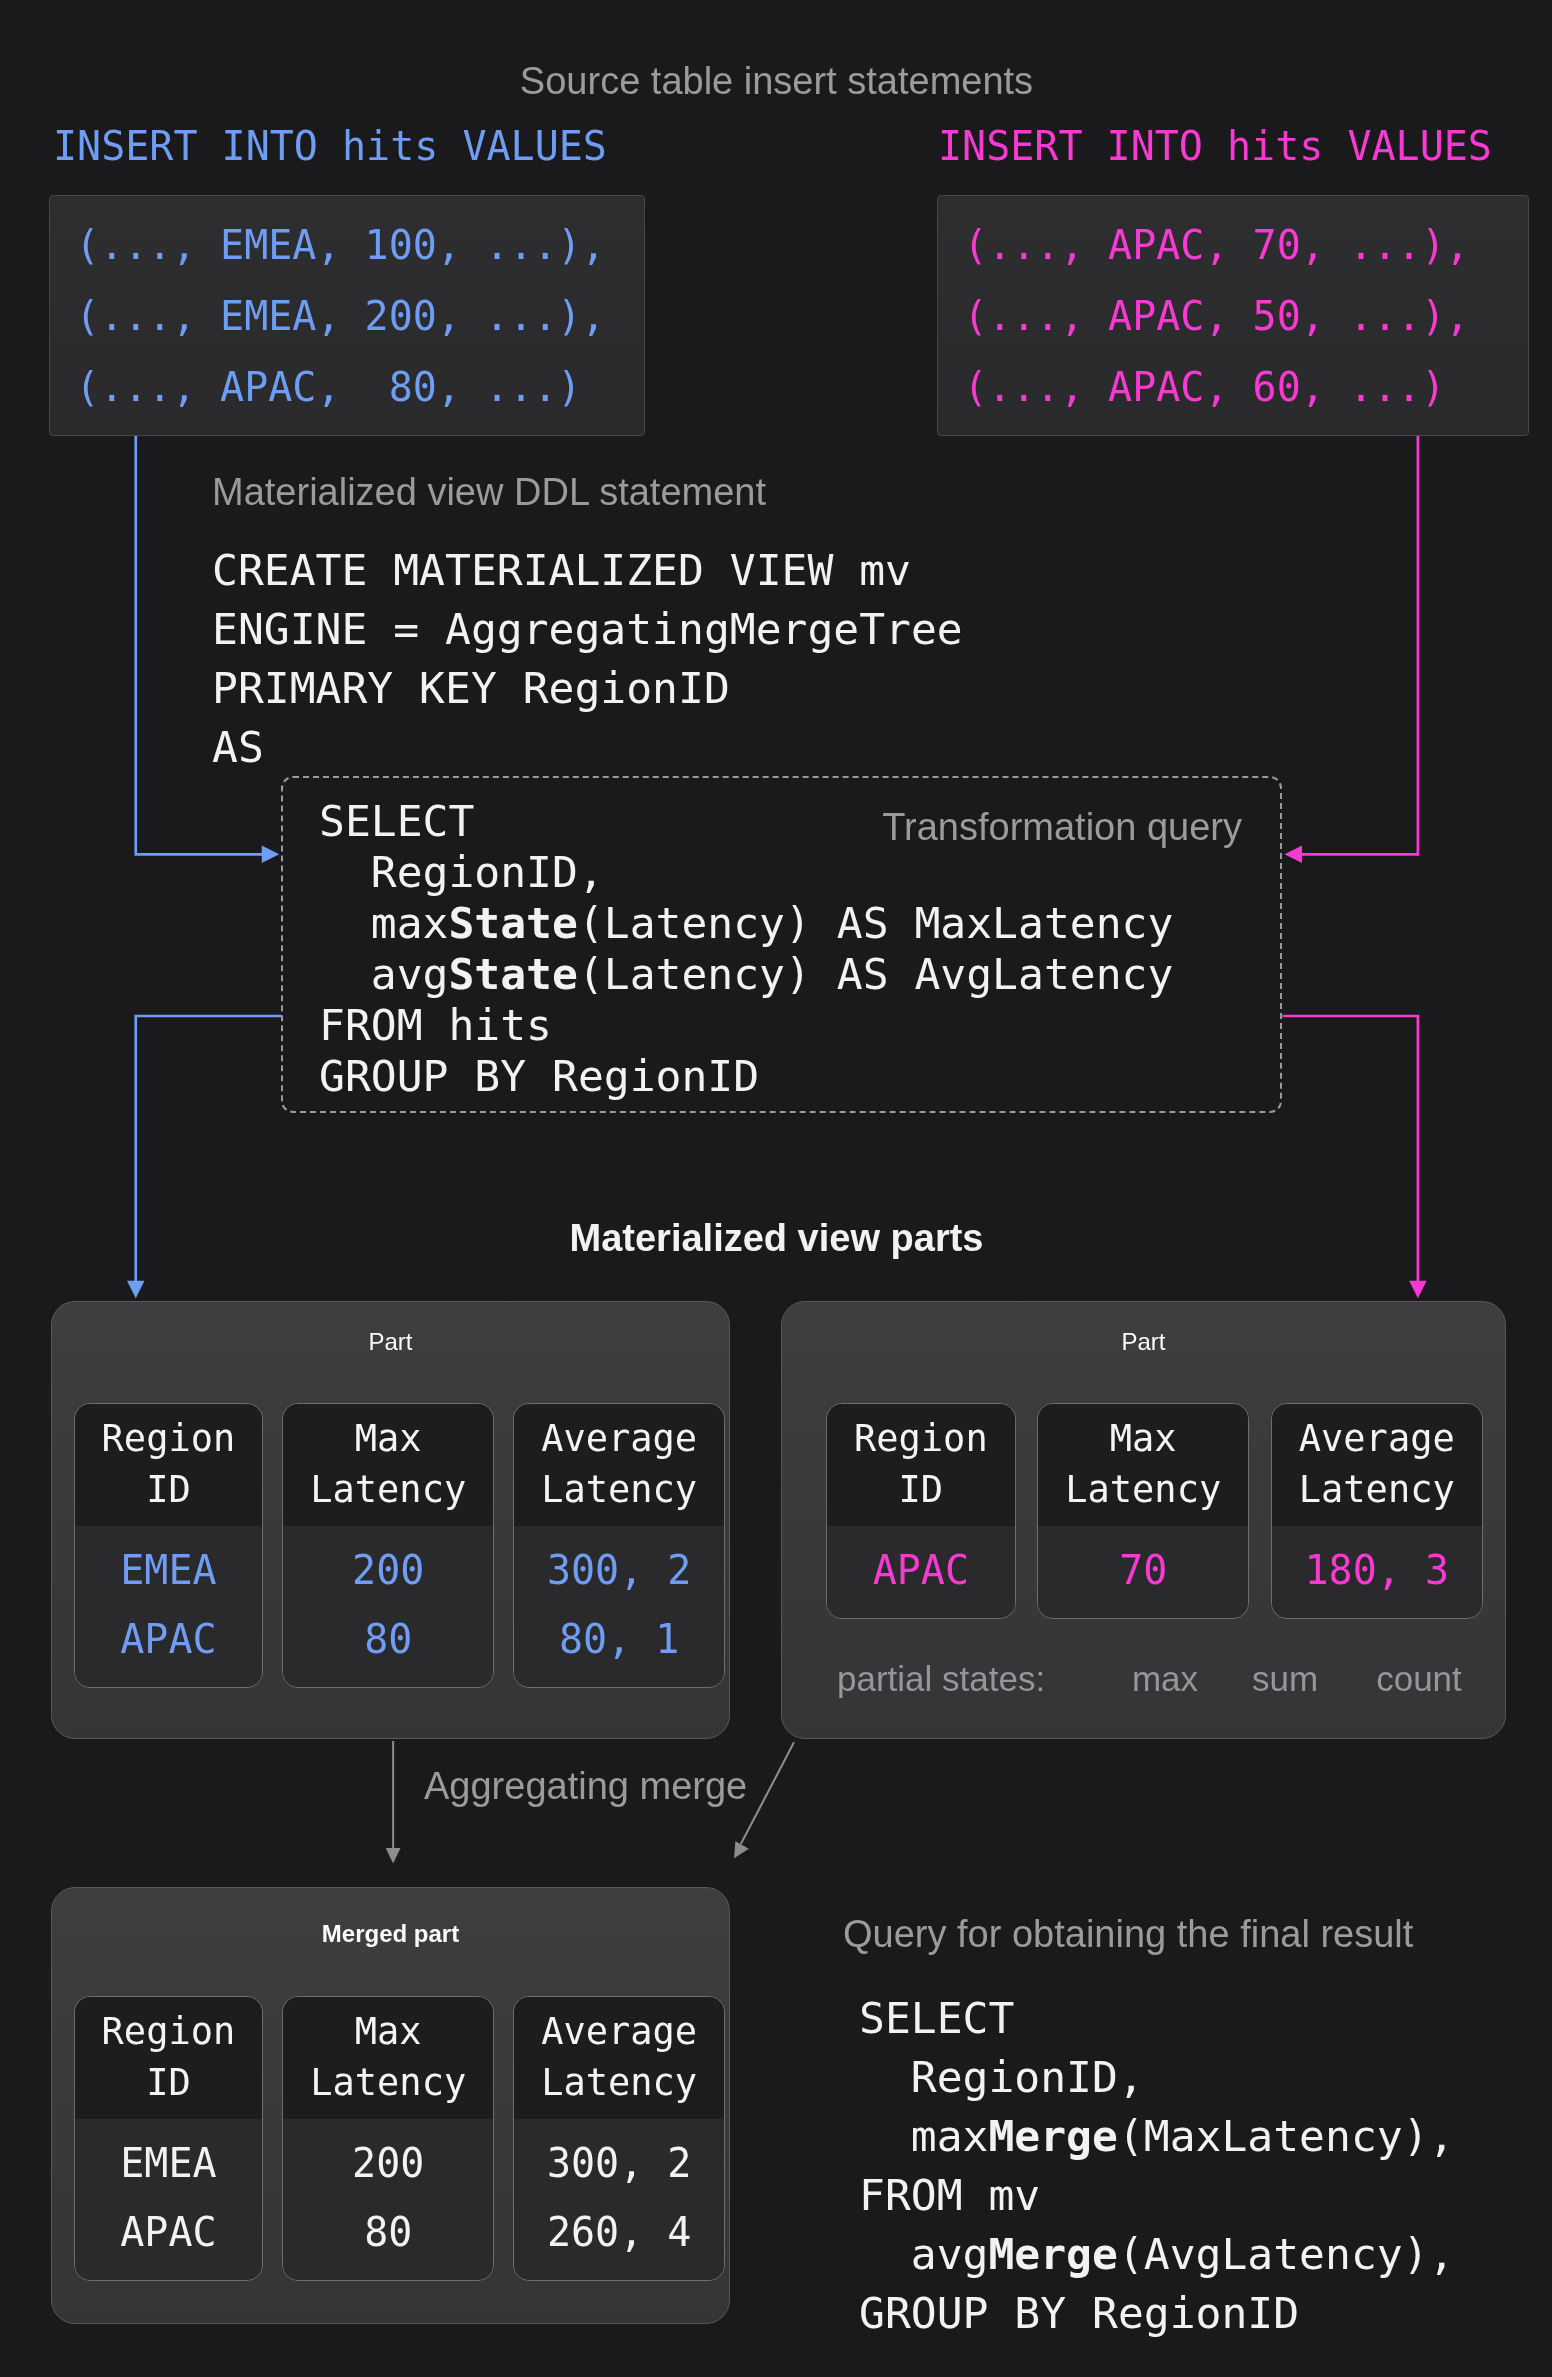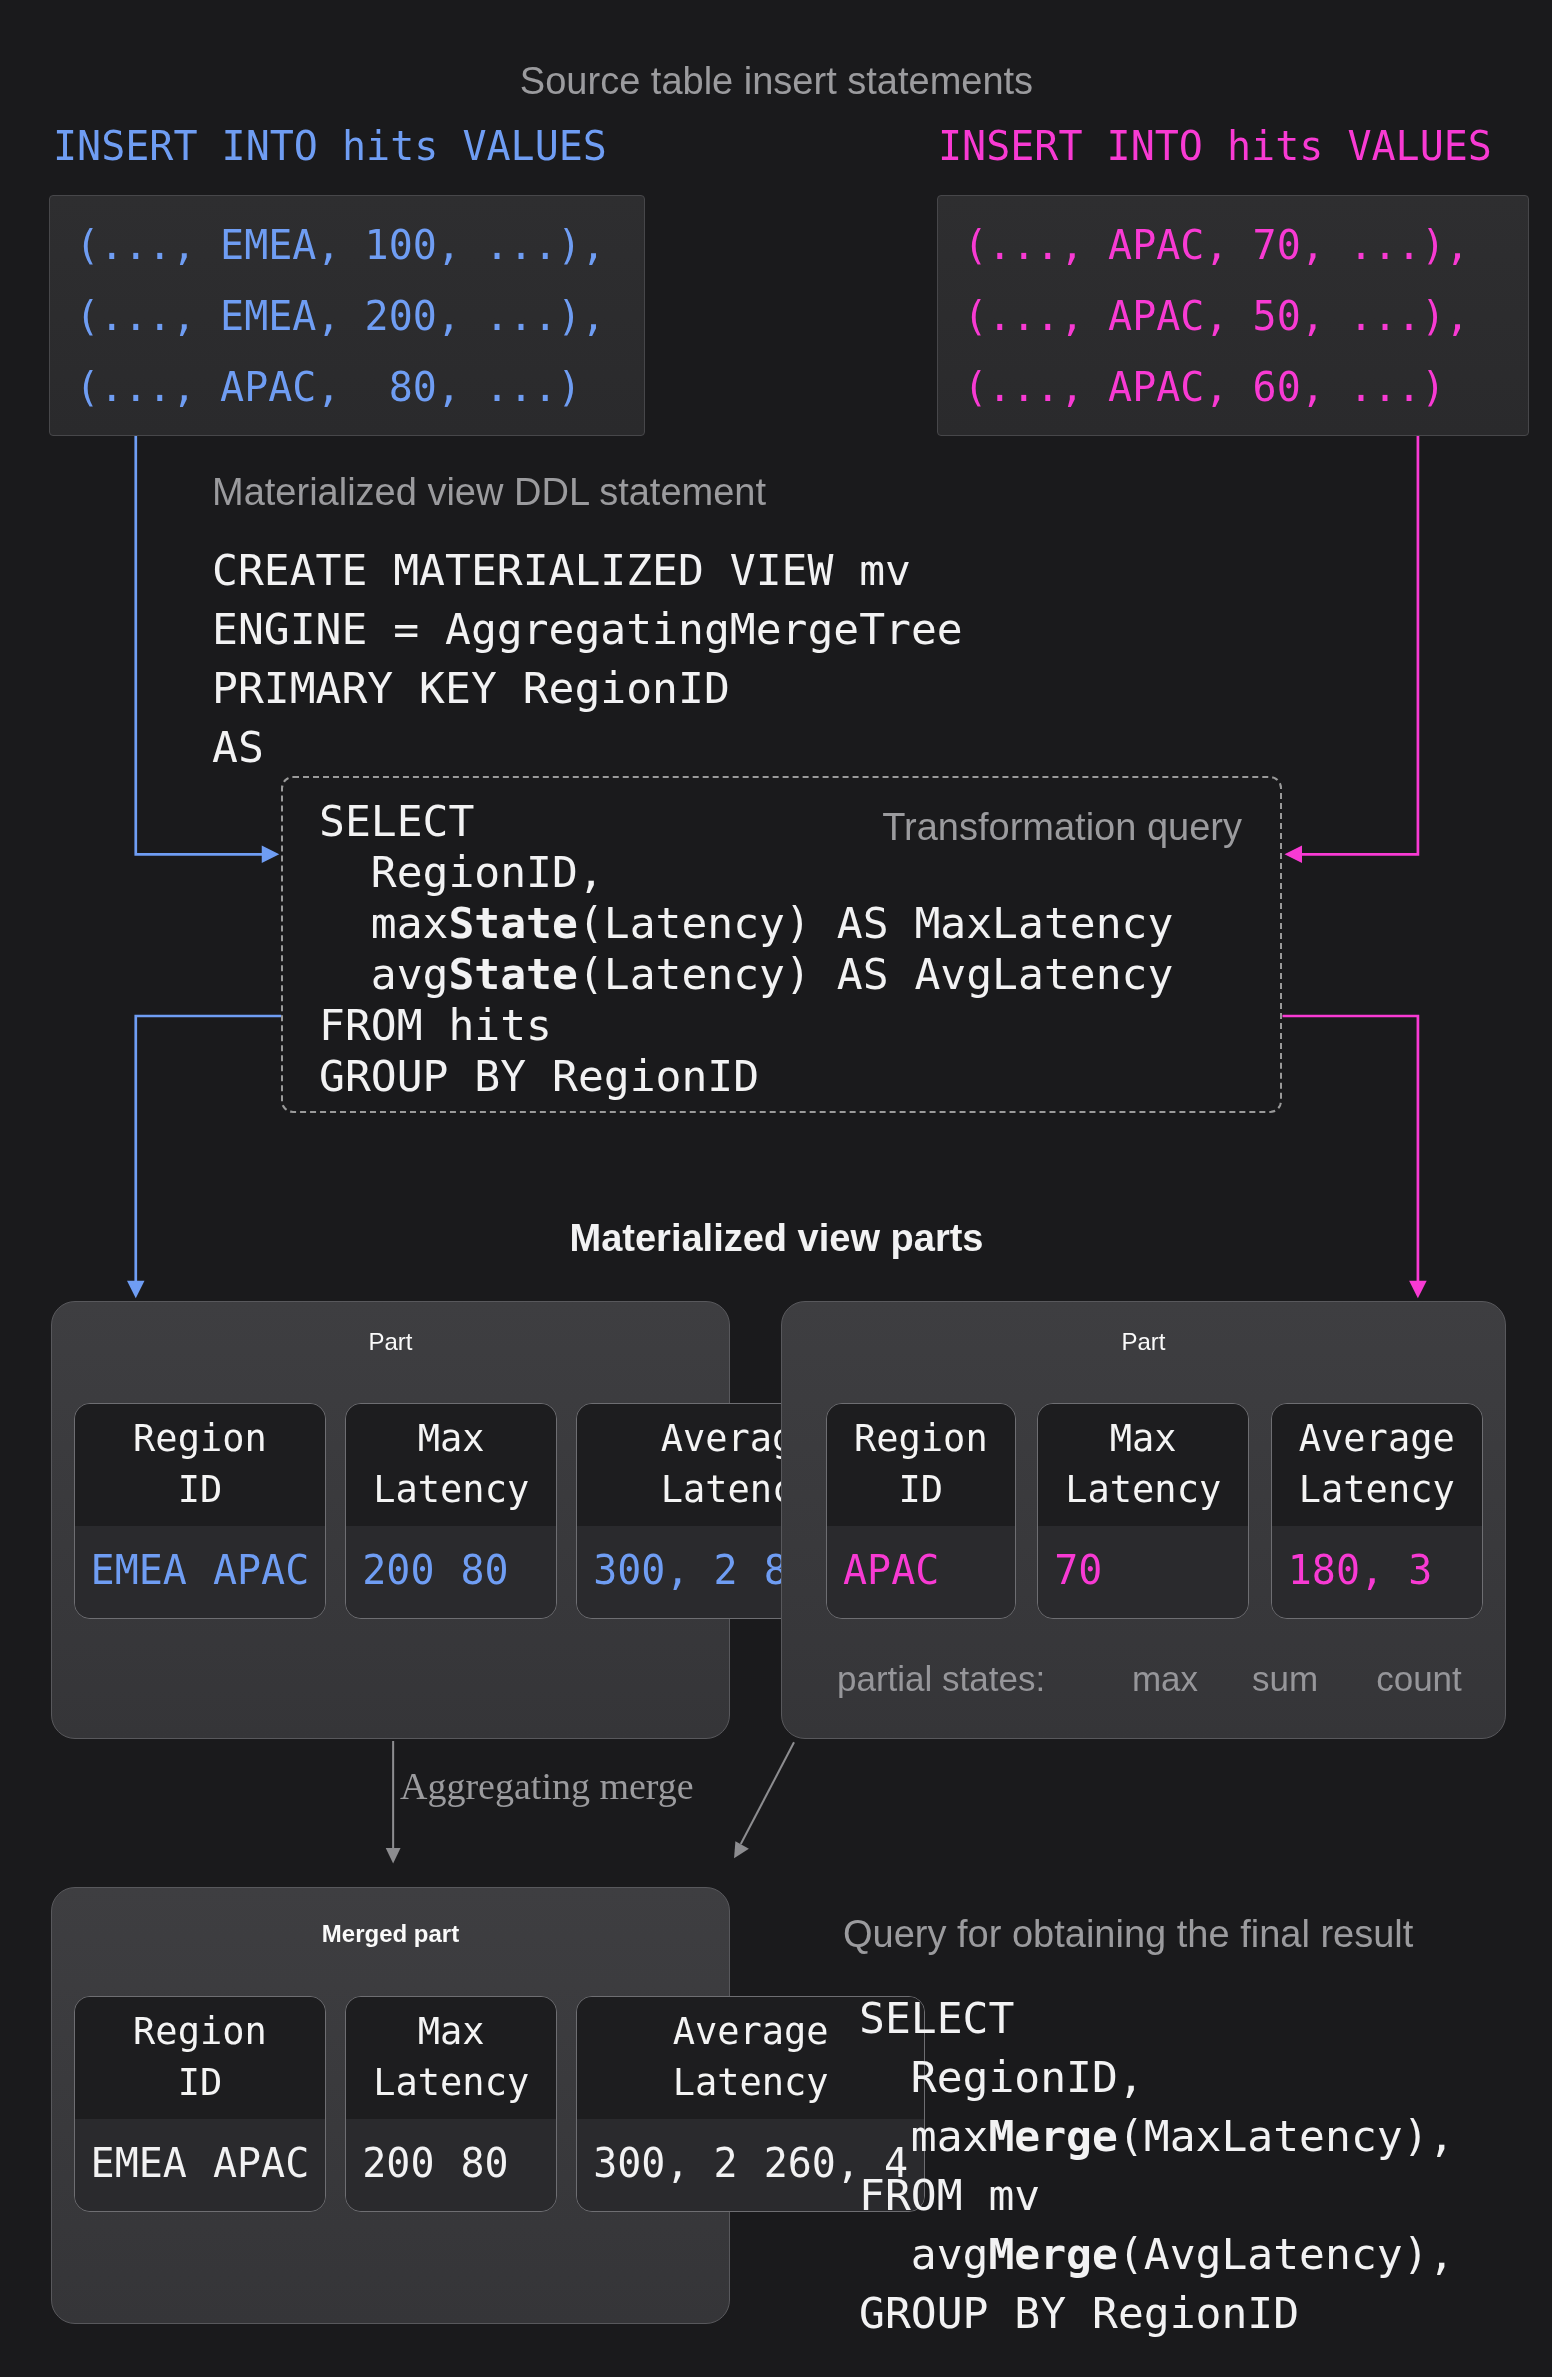--- a/index.html
+++ b/index.html
@@ -35,21 +35,21 @@
   .panel{background:linear-gradient(180deg,#3e3e41 0%,#353538 100%);
          border:1.3px solid var(--panel-border);border-radius:24px;box-sizing:border-box;}
   .panel-title{position:absolute;left:0;right:0;text-align:center;color:#fafafa;font-size:24px;}
   .w500{font-weight:500;} .w600{font-weight:600;}
   .cols{position:absolute;display:flex;}
   .col{border:1.3px solid var(--cell-border);border-radius:16px;overflow:hidden;
        display:flex;flex-direction:column;box-sizing:border-box;}
   .col-head{background:var(--cell-header-bg);padding:9.4px 27px 10.8px;text-align:center;
             color:#f4f4f4;font-size:37px;line-height:51px;}
   .col-body{background:var(--cell-body-bg);padding:23px 16px 25.6px;flex:1;
-            display:flex;flex-direction:row;gap:26px;align-items:center;justify-content:flex-start;
+            display:flex;flex-direction:column;gap:26px;align-items:center;justify-content:flex-start;
             font-size:40px;line-height:43px;white-space:pre;}
   .ps-label{position:absolute;color:#96969a;font-size:35px;line-height:38px;white-space:pre;}
   .centered{transform:translateX(-50%);}
   svg.overlay{position:absolute;left:0;top:0;pointer-events:none;}
   .ln-blue{stroke:var(--blue);stroke-width:4;fill:none;}
   .ln-pink{stroke:var(--pink);stroke-width:4;fill:none;}
   .ln-gray{stroke:var(--arrow-gray);stroke-width:3;fill:none;}
   .hd-blue{fill:var(--blue);} .hd-pink{fill:var(--pink);} .hd-gray{fill:var(--arrow-gray);}
 </style>
 </head>
@@ -200,21 +200,21 @@
           <div>180, 3</div>
         </div>
       </div>
     </div>
     <div class="ps-label" style="left:55px;top:358px;">partial states:</div>
     <div class="ps-label centered" style="left:383px;top:358px;">max</div>
     <div class="ps-label centered" style="left:503px;top:358px;">sum</div>
     <div class="ps-label centered" style="left:637px;top:358px;">count</div>
   </div>
 
-  <div class="abs gray-label" style="left:400px;top:1764px;font-family:Liberation Serif, serif;">Aggregating merge</div>
+  <div class="abs gray-label" style="left:424px;top:1764px;">Aggregating merge</div>
 
   <div class="abs panel" style="left:51px;top:1887px;width:679px;height:437px;">
     <div class="panel-title w600" style="top:32px;">Merged part</div>
     <div class="cols" style="left:21.6px;top:108px;gap:19px;">
       <div class="col">
         <div class="col-head mono">
           <div>Region</div>
           <div>ID</div>
         </div>
         <div class="col-body mono" style="color:var(--white-text);">

